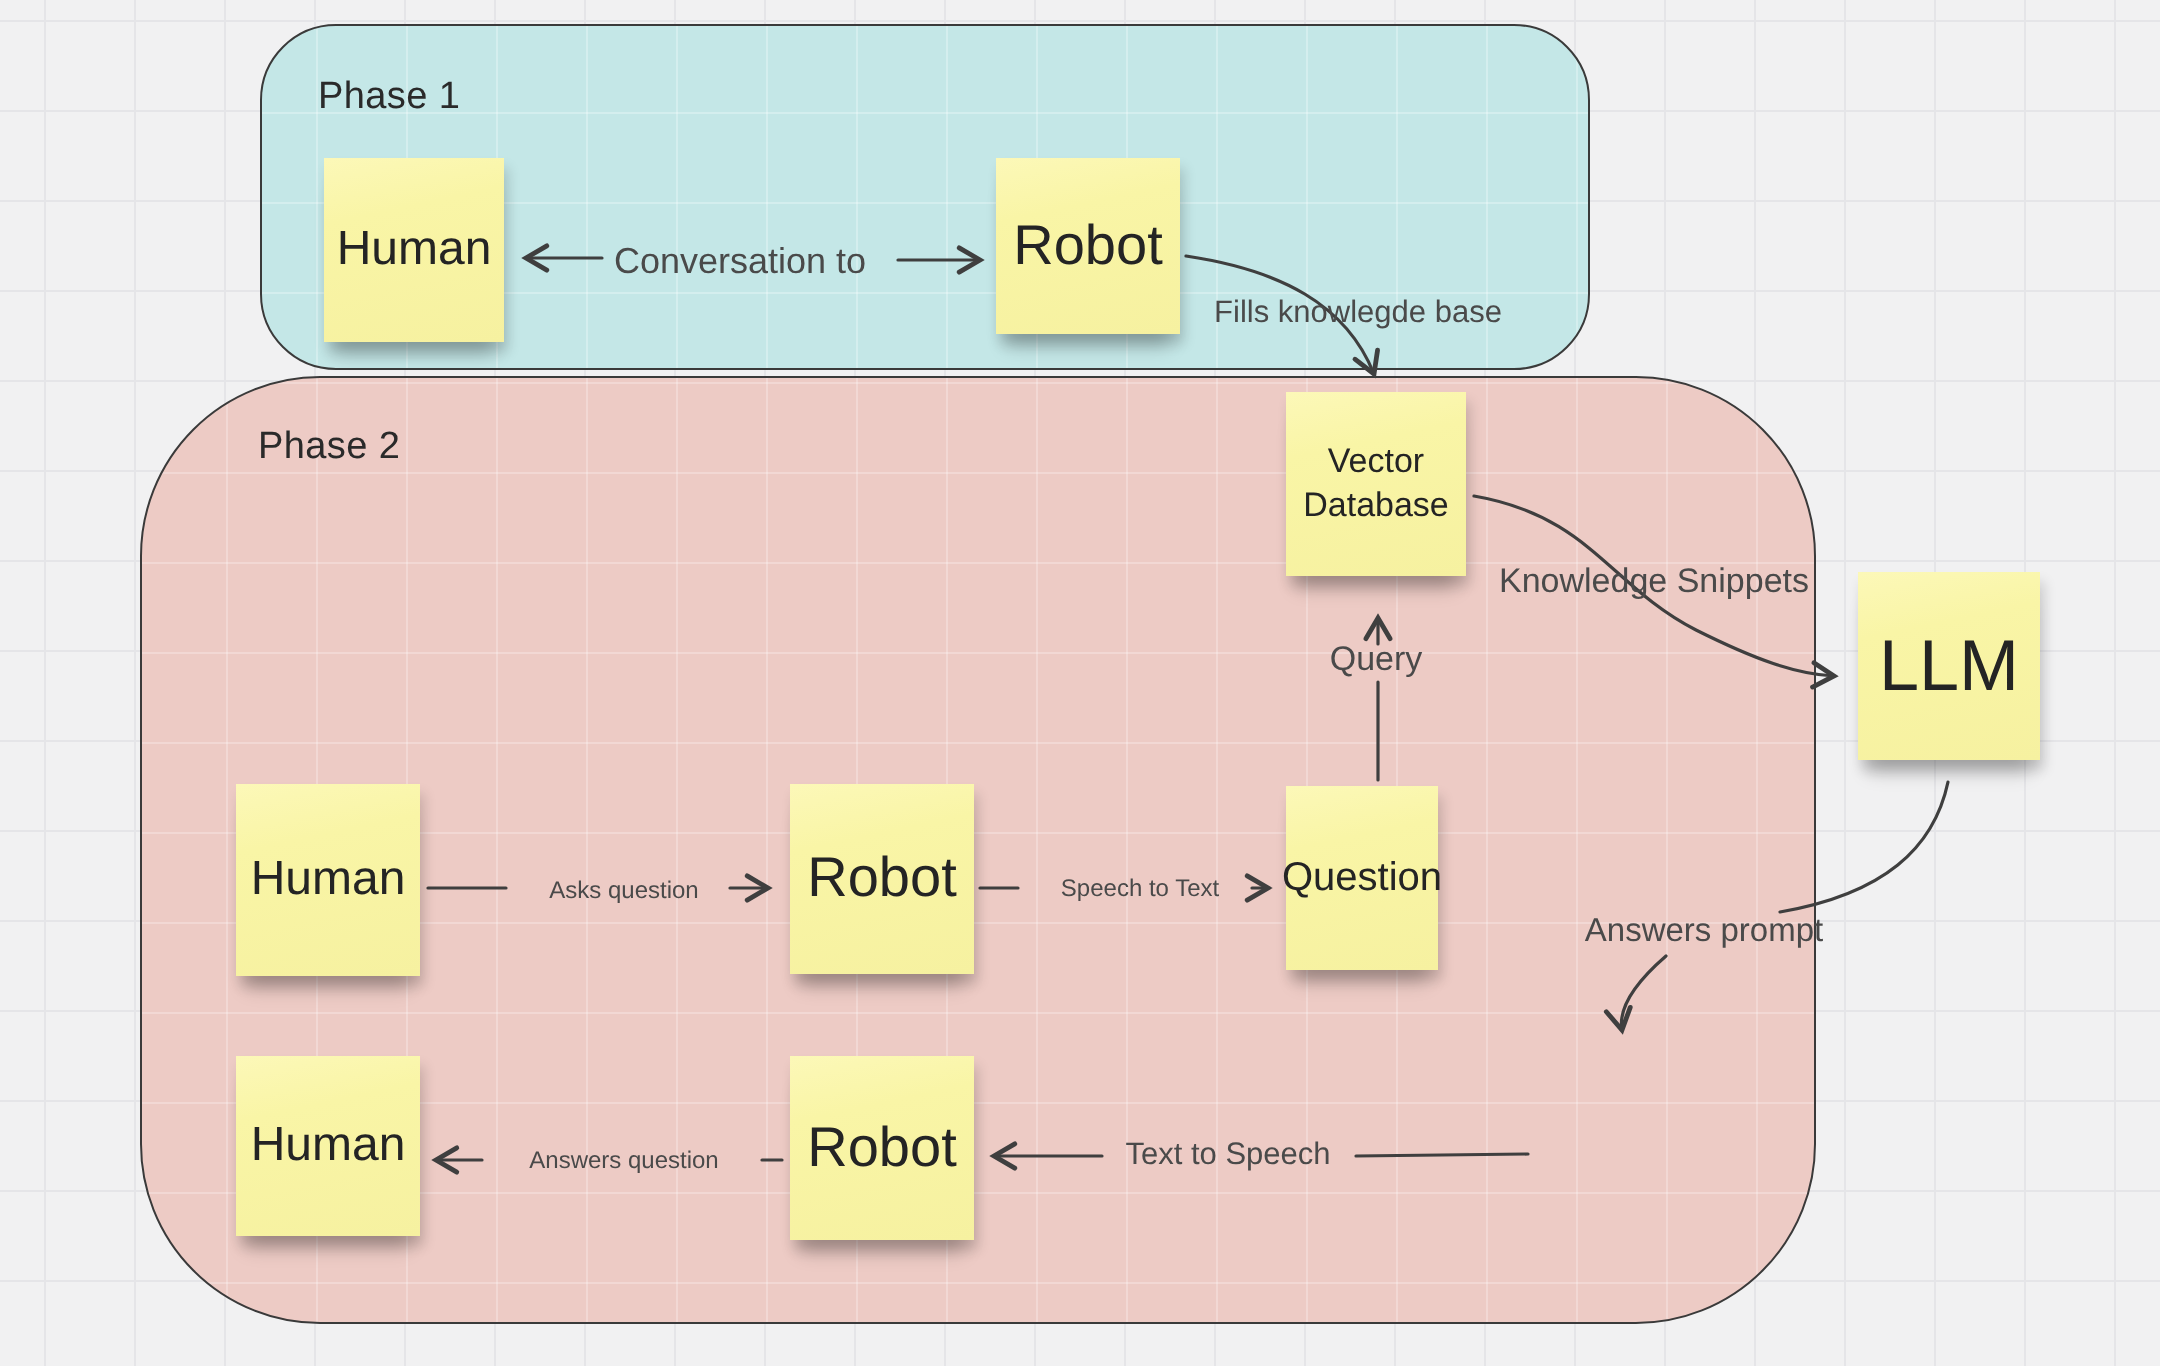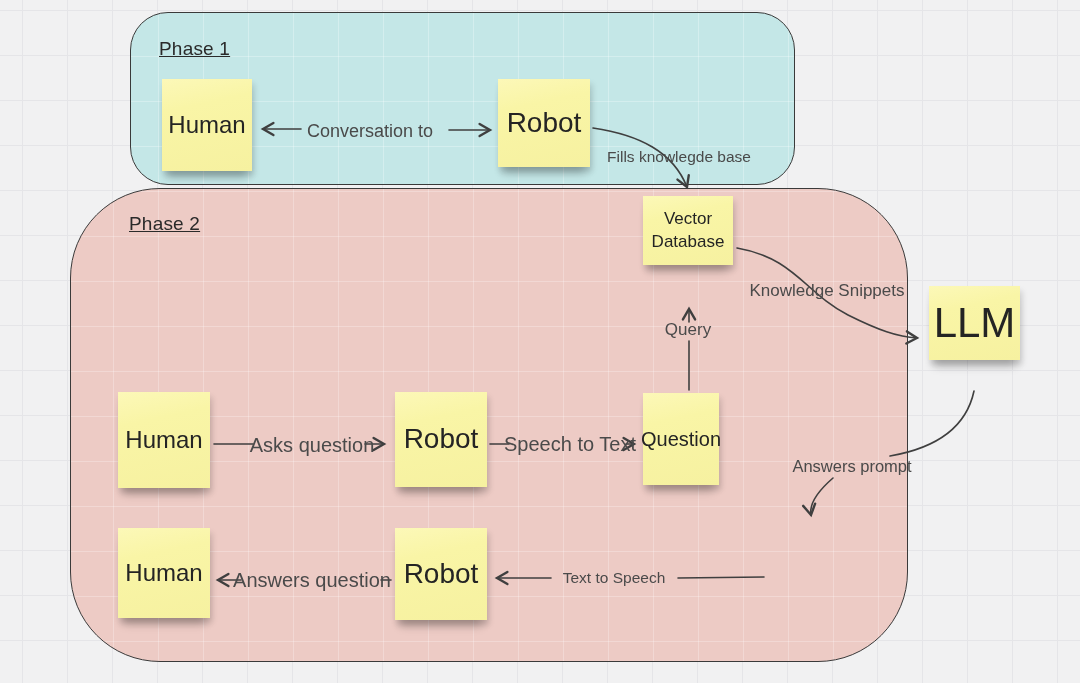--- a/index.html
+++ b/index.html
@@ -29,35 +29,35 @@
   .phase2{
     left:70px;top:188px;width:838px;height:474px;border-radius:90px;
     background-color:#edcbc5;
     background-image:
       linear-gradient(to right,rgba(255,255,255,.25) 1px,transparent 1px),
       linear-gradient(to bottom,rgba(255,255,255,.25) 1px,transparent 1px);
     background-position:-48px -178px;
     text-align:center;
   }
   .phase-title{
-    position:absolute;font-size:19px;color:#2a2a2a;letter-spacing:.2px;text-decoration:underline;
+    position:absolute;font-size:19px;color:#2a2a2a;letter-spacing:.2px;
   }
   .phase1 .phase-title{left:28px;top:25px;}
   .phase2 .phase-title{left:58px;top:24px;}
   svg.arrows{position:absolute;left:0;top:0;z-index:2;}
   .note{
     position:absolute;z-index:3;color:#242424;
     background:linear-gradient(168deg,#fcf8b8 0%,#f9f5a6 30%,#f6f1a0 100%);
     box-shadow:2px 5px 6px rgba(0,0,0,.16),0 11px 9px -5px rgba(0,0,0,.22);
     display:flex;flex-direction:column;align-items:center;justify-content:center;
     text-align:center;line-height:1.3;
   }
   .lbl{
     position:absolute;z-index:4;color:#4a4a4a;white-space:nowrap;
-    transform:translate(-50%,-50%);font-size:20px;
+    transform:translate(-50%,-50%);font-size:12px;
   }
   .lbl.center{text-align:center;}
 </style>
 </head>
 <body>
 
 <div class="canvas">
 
   <div class="phase-box phase1">
     <div class="phase-title">Phase 1</div>
@@ -112,25 +112,25 @@
     </g>
   </svg>
 
   <div class="note" style="left:162px;top:79px;width:90px;height:92px;font-size:24px;">
     <span>Human</span>
   </div>
   <div class="note" style="left:498px;top:79px;width:92px;height:88px;font-size:28px;">
     <span>Robot</span>
   </div>
 
-  <div class="note" style="left:643px;top:196px;width:90px;height:69px;font-size:17px;">
+  <div class="note" style="left:643px;top:196px;width:90px;height:92px;font-size:17px;">
     <span>Vector</span>
     <span>Database</span>
   </div>
-  <div class="note" style="left:929px;top:286px;width:91px;height:74px;font-size:42px;">
+  <div class="note" style="left:929px;top:286px;width:91px;height:94px;font-size:36px;">
     <span>LLM</span>
   </div>
 
   <div class="note" style="left:118px;top:392px;width:92px;height:96px;font-size:24px;">
     <span>Human</span>
   </div>
   <div class="note" style="left:395px;top:392px;width:92px;height:95px;font-size:28px;">
     <span>Robot</span>
   </div>
   <div class="note" style="left:643px;top:393px;width:76px;height:92px;font-size:20px;">

